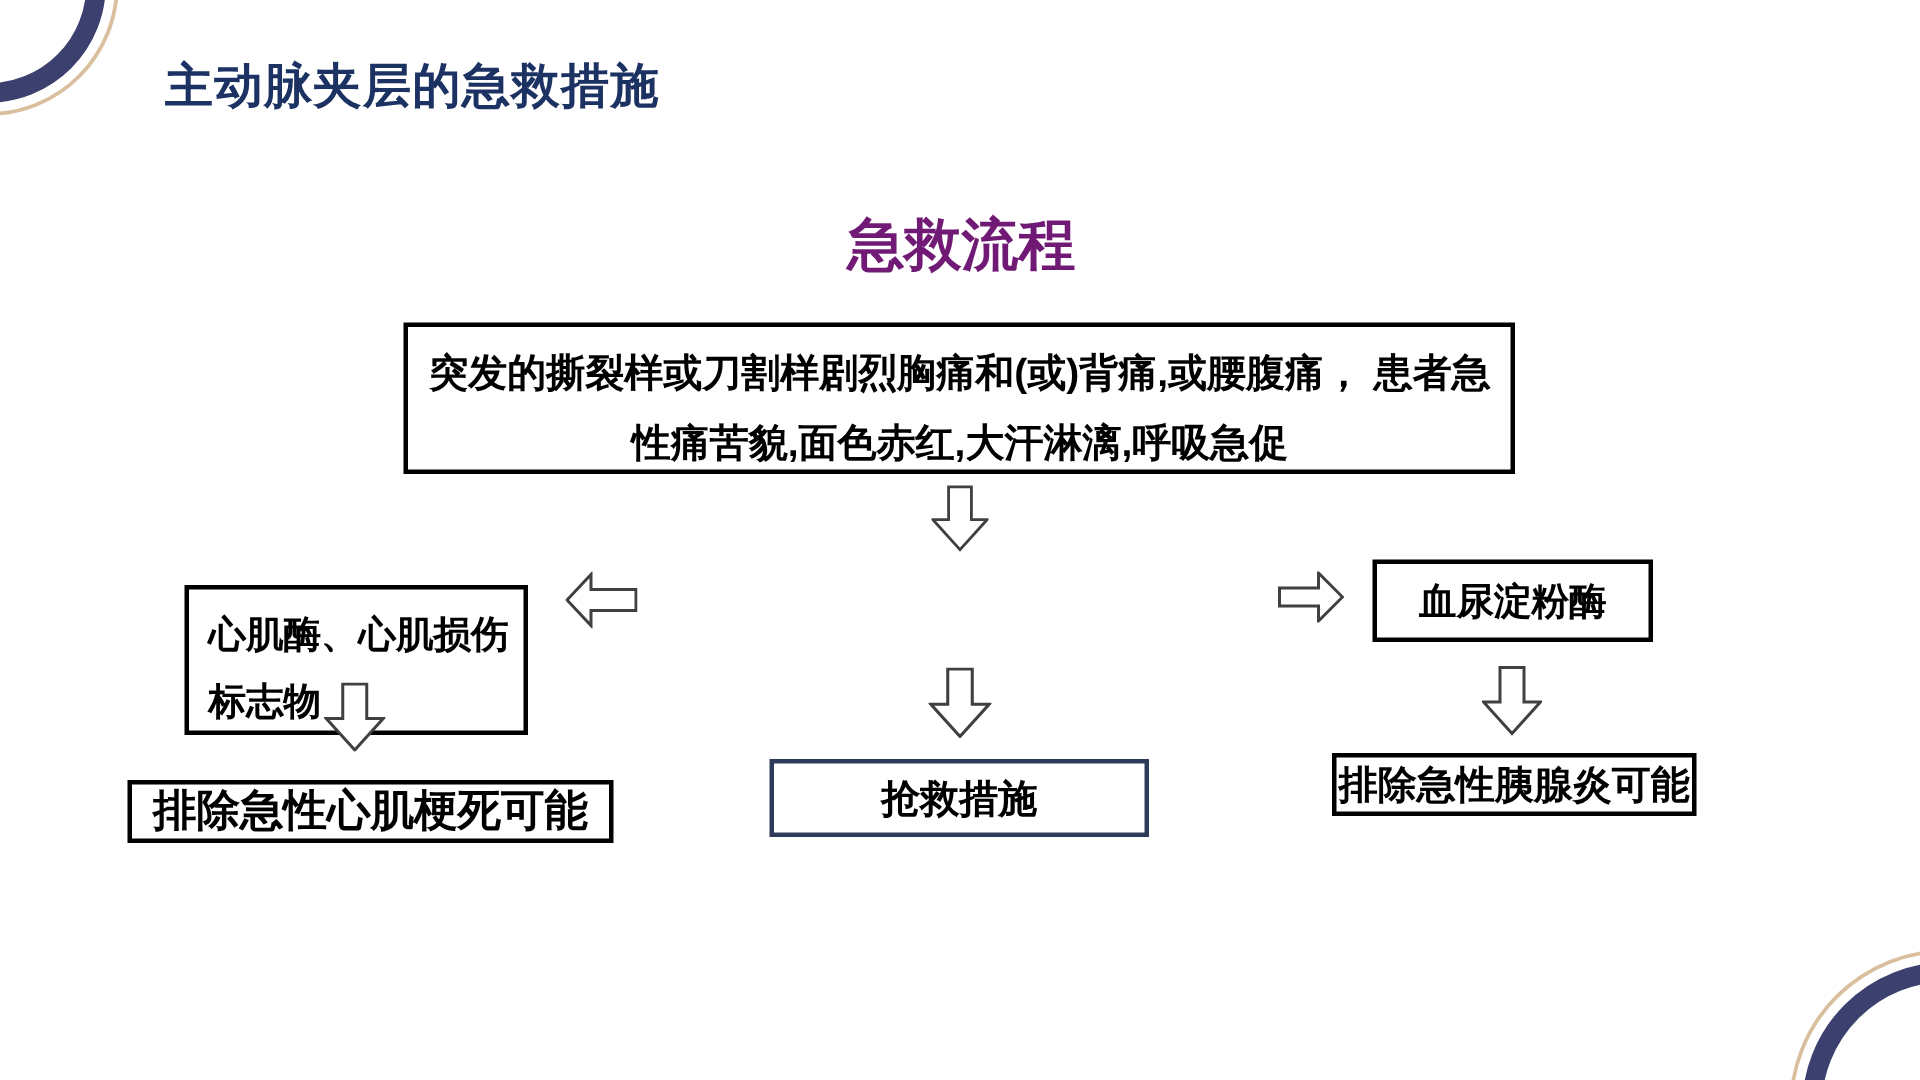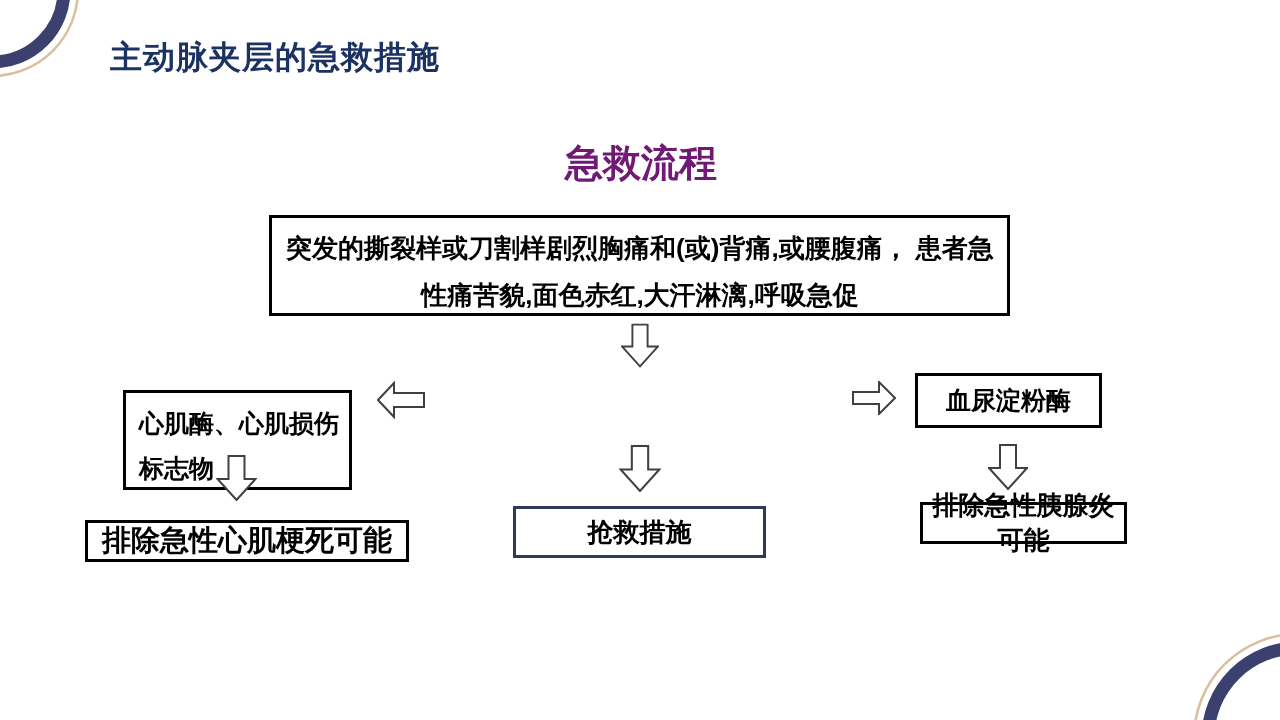--- a/index.html
+++ b/index.html
@@ -97,22 +97,22 @@
     font-size: 29px;
   }
   .fbox-rescue {
     left: 513px; top: 506px;
     width: 253px; height: 52px;
     font-size: 26px;
     border-color: var(--color-rescue-border, #2E3A59);
     justify-content: center;
   }
   .fbox-exclude-panc {
-    left: 920px; top: 502px;
-    width: 207px; height: 42px;
+    left: 888px; top: 502px;
+    width: 243px; height: 42px;
     font-size: 26px;
   }
 
   .arrow { position: absolute; }
   .arrow polygon {
     fill: #ffffff;
     stroke: var(--color-arrow-outline, #404040);
     stroke-width: 2;
     stroke-linejoin: miter;
   }

